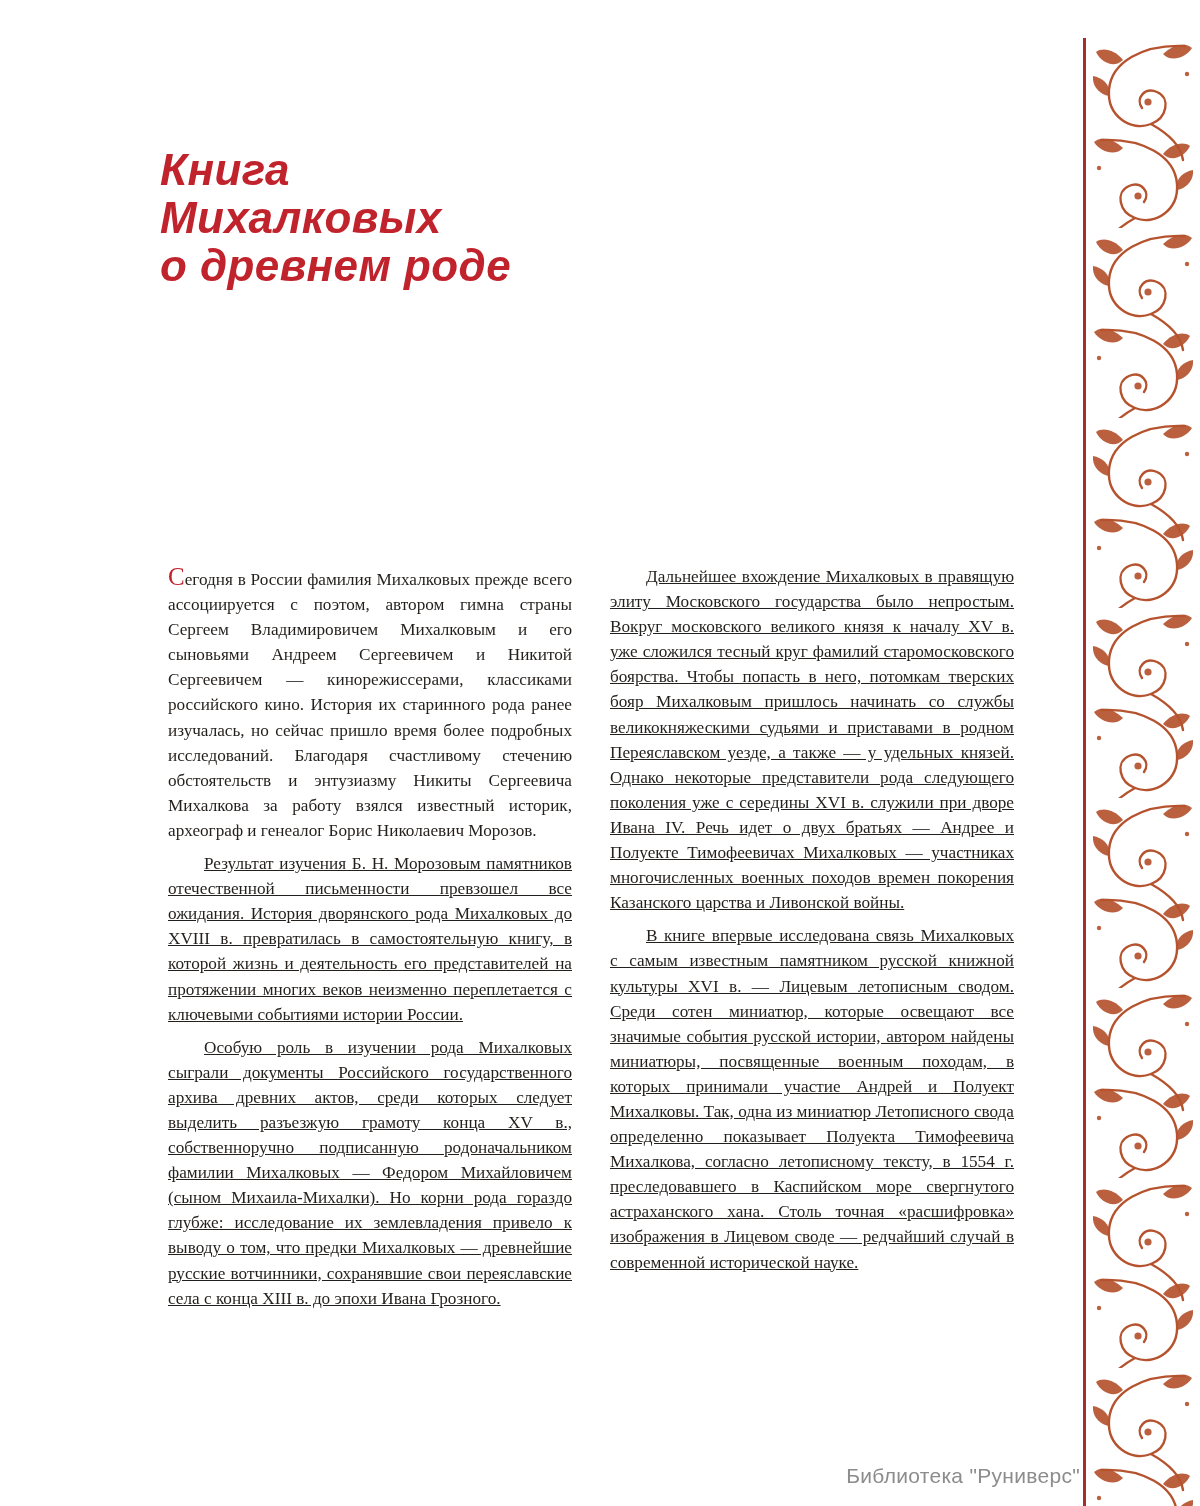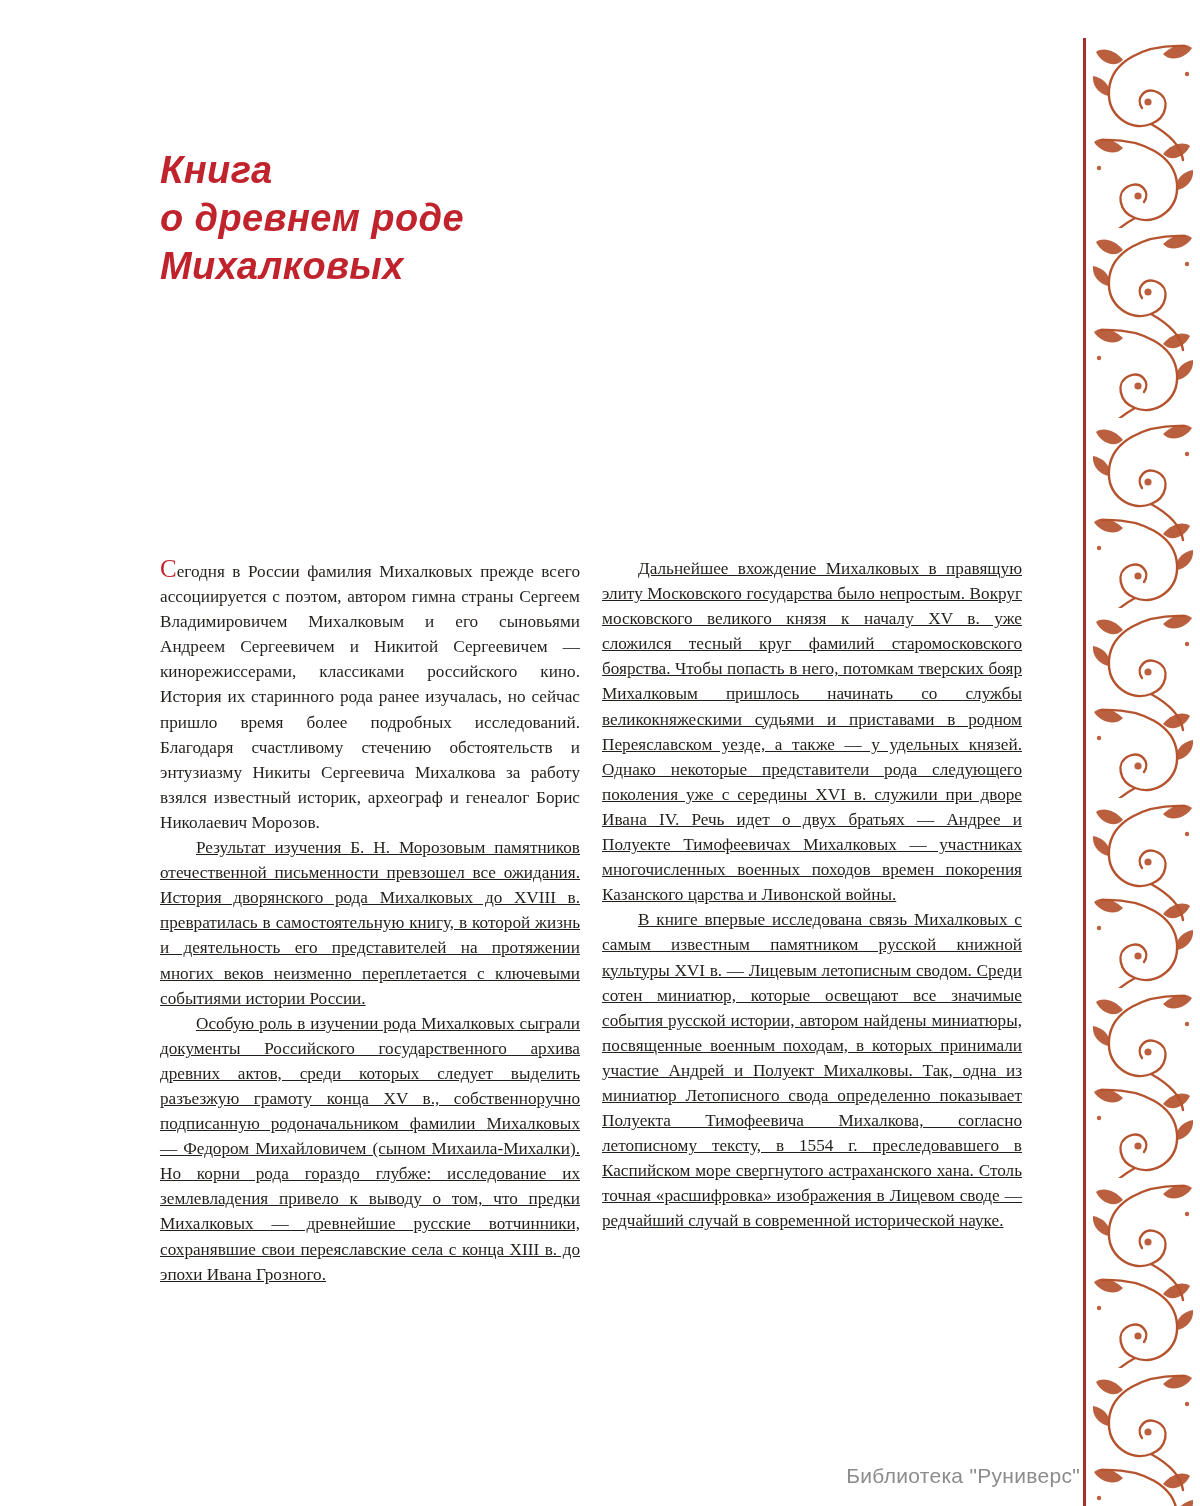--- a/index.html
+++ b/index.html
@@ -18,37 +18,37 @@
   }
   .title {
     position: absolute;
     left: 160px;
     top: 146px;
     margin: 0;
     color: #c0232c;
     font-family: "Liberation Sans", sans-serif;
     font-style: italic;
     font-weight: 700;
-    font-size: 38px;
+    font-size: 44px;
     line-height: 48px;
     letter-spacing: 0.4px;
   }
   .title-line { display: block; }
 
   .columns {
     position: absolute;
     left: 160px;
     top: 556px;
     width: 862px;
     display: flex;
     gap: 22px;
   }
   .col { width: 420px; }
   .para {
-    margin: 0;
+    margin: 8px;
     font-size: 17.2px;
     line-height: 25.1px;
     text-align: justify;
     color: #231f1c;
     hyphens: auto;
     -webkit-hyphens: auto;
   }
   .para.indent { text-indent: 36px; text-decoration: underline; }
   .dropcap {
     color: #c0232c;
@@ -96,22 +96,22 @@
     opacity: 0.92;
   }
 </style>
 </head>
 <body>
 
 <div class="page">
 
   <h1 class="title">
     <span class="title-line">Книга</span>
+    <span class="title-line">Михалковых</span>
     <span class="title-line">о древнем роде</span>
-    <span class="title-line">Михалковых</span>
   </h1>
 
   <div class="columns">
     <div class="col">
       <p class="para" lang="ru"><span class="dropcap">С</span><span>егодня в России фамилия Михалковых прежде всего ассоциируется с поэтом, автором гимна страны Сергеем Владимировичем Михалковым и его сыновьями Андреем Сергеевичем и Никитой Сергеевичем — кинорежиссерами, классиками российского кино. История их старинного рода ранее изучалась, но сейчас пришло время более подробных исследований. Благодаря счастливому стечению обстоятельств и энтузиазму Никиты Сергеевича Михалкова за работу взялся известный историк, археограф и генеалог Борис Николаевич Морозов.</span></p>
       <p class="para indent" lang="ru">Результат изучения Б. Н. Морозовым памятников отечественной письменности превзошел все ожидания. История дворянского рода Михалковых до XVIII в. превратилась в самостоятельную книгу, в которой жизнь и деятельность его представителей на протяжении многих веков неизменно переплетается с ключевыми событиями истории России.</p>
       <p class="para indent" lang="ru">Особую роль в изучении рода Михалковых сыграли документы Российского государственного архива древних актов, среди которых следует выделить разъезжую грамоту конца XV в., собственноручно подписанную родоначальником фамилии Михалковых — Федором Михайловичем (сыном Михаила-Михалки). Но корни рода гораздо глубже: исследование их землевладения привело к выводу о том, что предки Михалковых — древнейшие русские вотчинники, сохранявшие свои переяславские села с конца XIII в. до эпохи Ивана Грозного.</p>
     </div>
     <div class="col">
       <p class="para indent" lang="ru">Дальнейшее вхождение Михалковых в правящую элиту Московского государства было непростым. Вокруг московского великого князя к началу XV в. уже сложился тесный круг фамилий старомосковского боярства. Чтобы попасть в него, потомкам тверских бояр Михалковым пришлось начинать со службы великокняжескими судьями и приставами в родном Переяславском уезде, а также — у удельных князей. Однако некоторые представители рода следующего поколения уже с середины XVI в. служили при дворе Ивана IV. Речь идет о двух братьях — Андрее и Полуекте Тимофеевичах Михалковых — участниках многочисленных военных походов времен покорения Казанского царства и Ливонской войны.</p>

